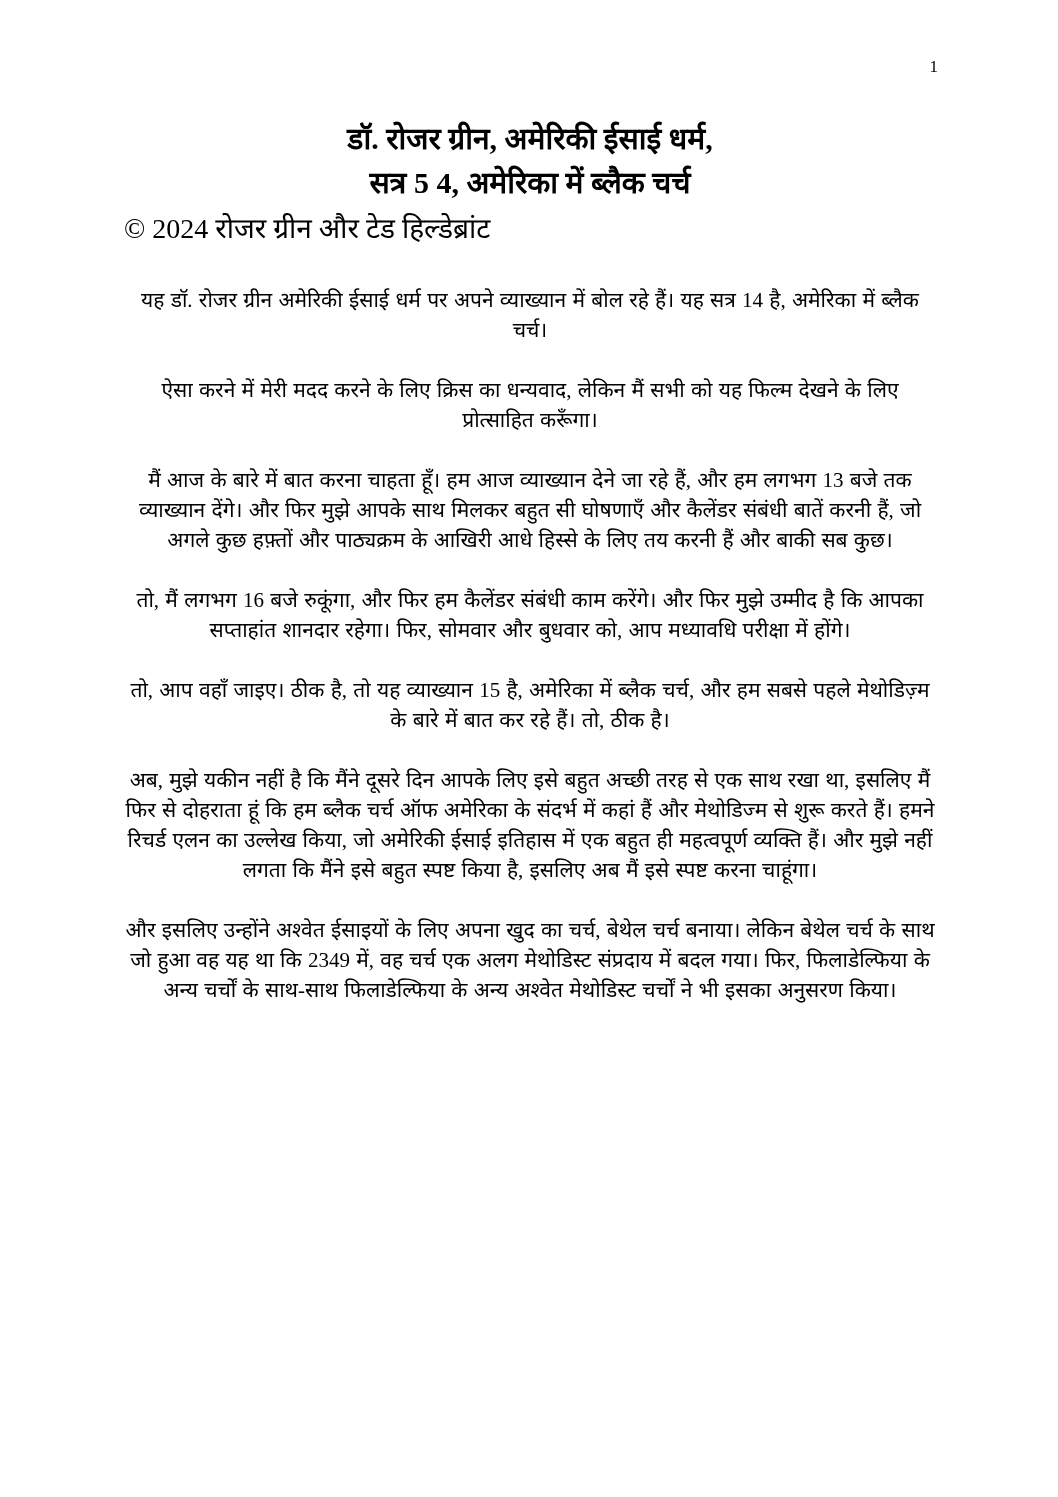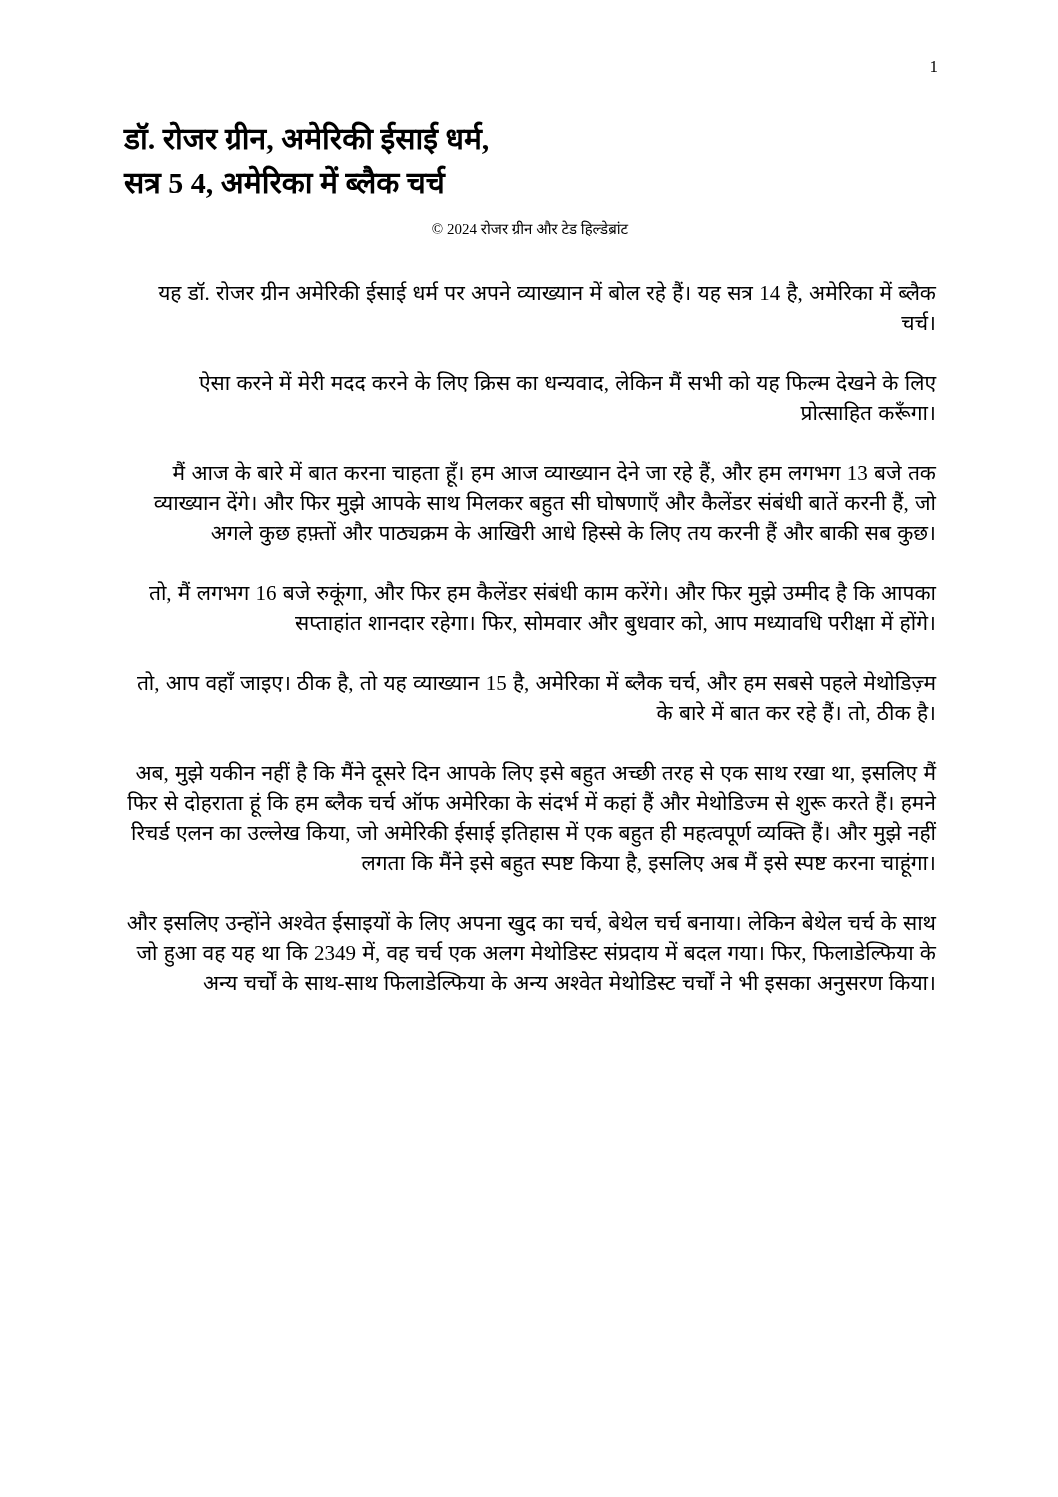--- a/index.html
+++ b/index.html
@@ -24,38 +24,38 @@
   }
   .page-number {
     position: absolute;
     top: 58px;
     right: 120px;
     font-size: 17px;
     line-height: 1;
   }
   .title {
     margin: 62px 0 0 0;
+    text-align: center;
     font-size: 30px;
     font-weight: bold;
     line-height: 1.45;
   }
   .copyright {
-    margin-top: 16px;
-    text-align: center;
-    font-size: 15px;
+    margin-top: 7px;
+    font-size: 28px;
     line-height: 1.3;
   }
   .body-text {
     margin-top: 38px;
   }
   .body-text p {
     font-size: 21px;
     line-height: 30px;
     margin: 0 0 30px 0;
-    text-align: right;
+    text-align: center;
     word-spacing: 1px;
   }
 </style>
 </head>
 <body>
 
 <div class="page">
 
   <div class="page-number">1</div>
 

